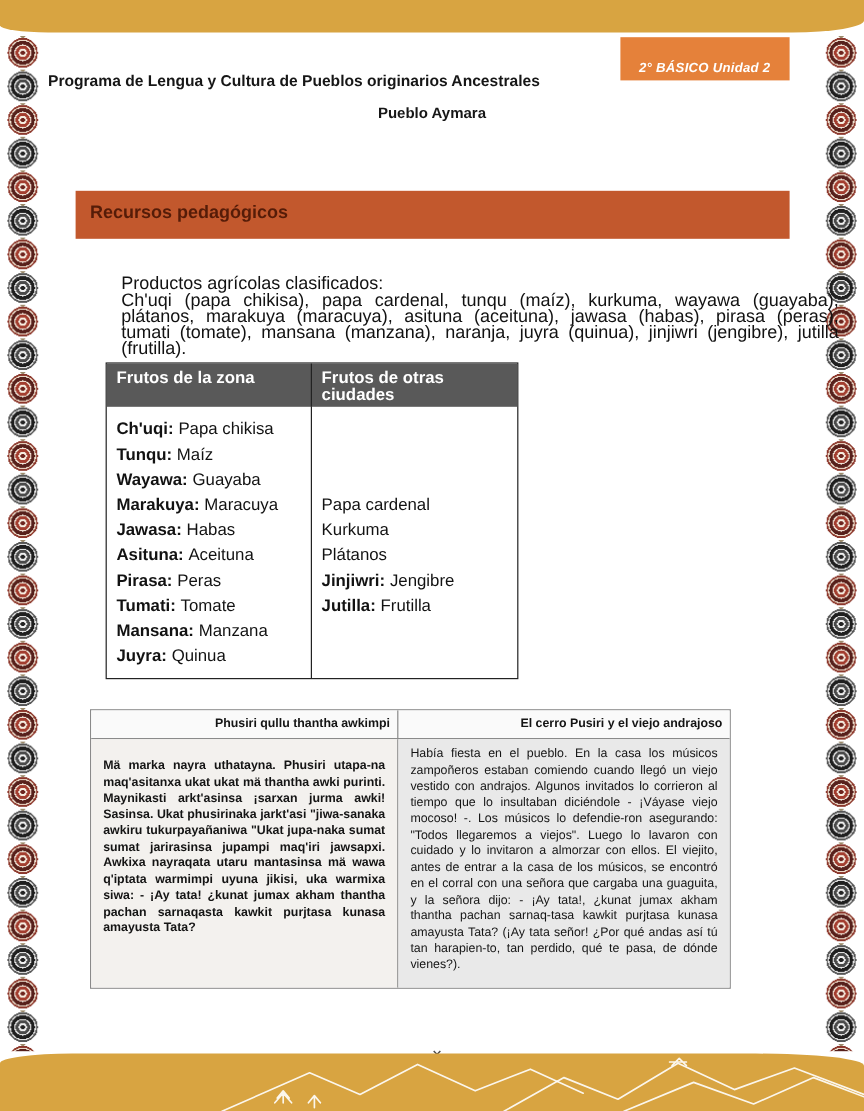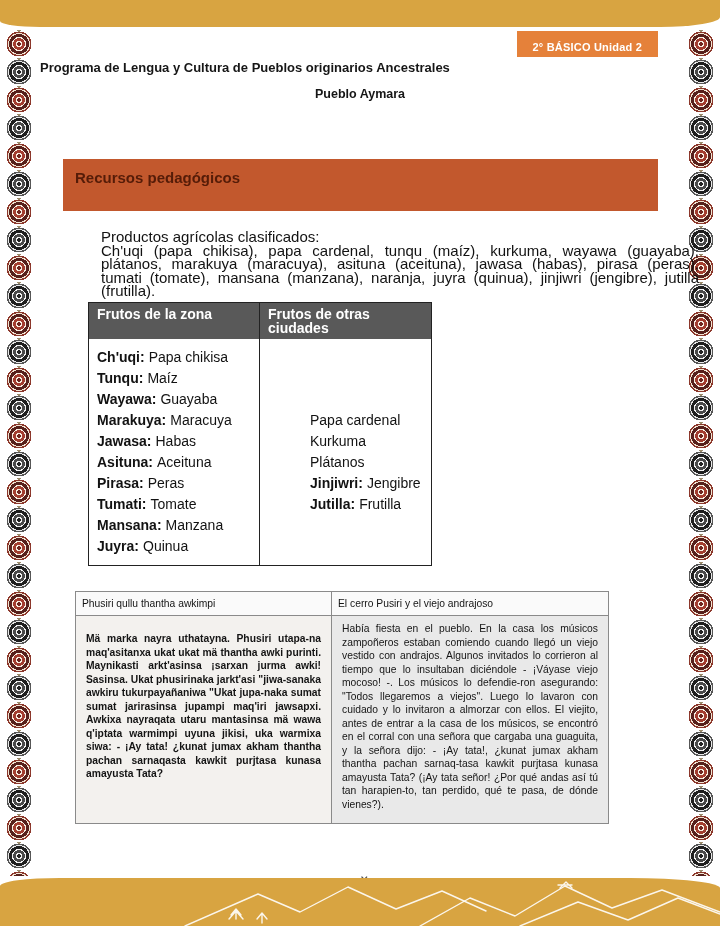--- a/index.html
+++ b/index.html
@@ -18,22 +18,23 @@
     position: absolute; top: 0; left: 0; right: 0; height: 27px;
     background: #d8a441;
     border-bottom-right-radius: 60px 10px;
     border-bottom-left-radius: 40px 6px;
   }
   .unit-badge {
     position: absolute; top: 31px; right: 62px;
     background: #e5813a;
     color: #ffffff;
     font-size: 11px; font-weight: bold;
-    padding: 10px 16px 4px 16px;
+    padding: 20px 16px 4px 16px;
     letter-spacing: .2px;
+    font-style: italic;
   }
 
   
   .ornament {
     position: absolute; top: 30px; bottom: 50px; width: 34px;
     background-repeat: repeat-y;
     background-image:
       radial-gradient(circle at 17px 14px, #6e241e 0 2px, #f7efe2 2px 3.5px, #a33d2f 3.5px 6px, #f7efe2 6px 7px, #57201b 7px 10px, #f1e4d2 10px 11px, #8c372b 11px 12.5px, rgba(0,0,0,0) 12.5px),
       radial-gradient(circle at 17px 42px, #232323 0 2px, #f2f2f2 2px 3.5px, #4a4a4a 3.5px 6px, #f2f2f2 6px 7px, #1f1f1f 7px 10px, #e8e8e8 10px 11px, #565656 11px 12.5px, rgba(0,0,0,0) 12.5px),
       radial-gradient(circle at 17px 0px, #9b8a6a 0 2px, rgba(0,0,0,0) 2px);
@@ -47,21 +48,21 @@
     position: absolute; top: 60px; left: 40px; right: 40px;
     text-align: left; font-size: 13px; font-weight: bold; color: #161616;
   }
   .title-2 {
     position: absolute; top: 87px; left: 40px; right: 40px;
     text-align: center; font-size: 12.5px; font-weight: bold; color: #161616;
   }
 
   
   .section-bar {
-    position: absolute; top: 159px; left: 63px; width: 595px; height: 52px;
+    position: absolute; top: 159px; left: 63px; width: 595px; height: 40px;
     background: #c2582d;
     color: #551c08;
     font-size: 15px; font-weight: bold;
     line-height: 38px; padding-left: 12px;
   }
 
   
   .intro {
     position: absolute; top: 230px; left: 63px; width: 598px;
     font-size: 15px; line-height: 13.6px; color: #121212; margin-left: 38px;
@@ -73,39 +74,39 @@
   .fruits-table {
     position: absolute; top: 302px; left: 88px; width: 344px;
     border: 1.5px solid #222222;
     font-size: 14px; color: #121212;
     background: #ffffff;
   }
   .ft-head { display: flex; background: #595959; color: #ffffff; font-weight: bold; }
   .ft-h { padding: 4px 8px; line-height: 14px; }
   .ft-h.left  { width: 171px; border-right: 1.5px solid #222222; }
   .ft-h.right { flex: 1; }
-  .ft-body { display: flex; gap: 42px; }
+  .ft-body { display: flex; }
   .ft-col { padding: 8px 0 8px 8px; }
   .ft-col.left  { width: 171px; border-right: 1.5px solid #222222; }
   .ft-col.right { flex: 1; }
   .frow { line-height: 21px; white-space: nowrap; }
   .term { font-weight: bold; margin-right: 4px; }
   .term:empty { display: none; }
   .ft-spacer { height: 63px; }
 
   
   .story-table {
     position: absolute; top: 591px; left: 75px; width: 534px;
     border: 1px solid #8a8a8a;
     font-size: 10.3px; color: #141414;
     background: #fafafa;
   }
   .st-head { display: flex; background: #fafafa; border-bottom: 1px solid #8a8a8a; }
   .st-h {
-    padding: 5px 6px; font-weight: normal; text-align: left; line-height: 13px;
+    padding: 5px 6px; font-weight: bold; text-align: right; line-height: 13px;
   }
   .st-h.left  { width: 256px; border-right: 1px solid #8a8a8a; }
   .st-h.right { flex: 1; }
   .st-body { display: flex; }
   .st-cell { line-height: 13.5px; text-align: justify; }
   .st-aymara {
     width: 256px; border-right: 1px solid #8a8a8a;
     padding: 16px 10px 28px 10px;
     font-weight: bold; background: #f3f1ee;
   }

